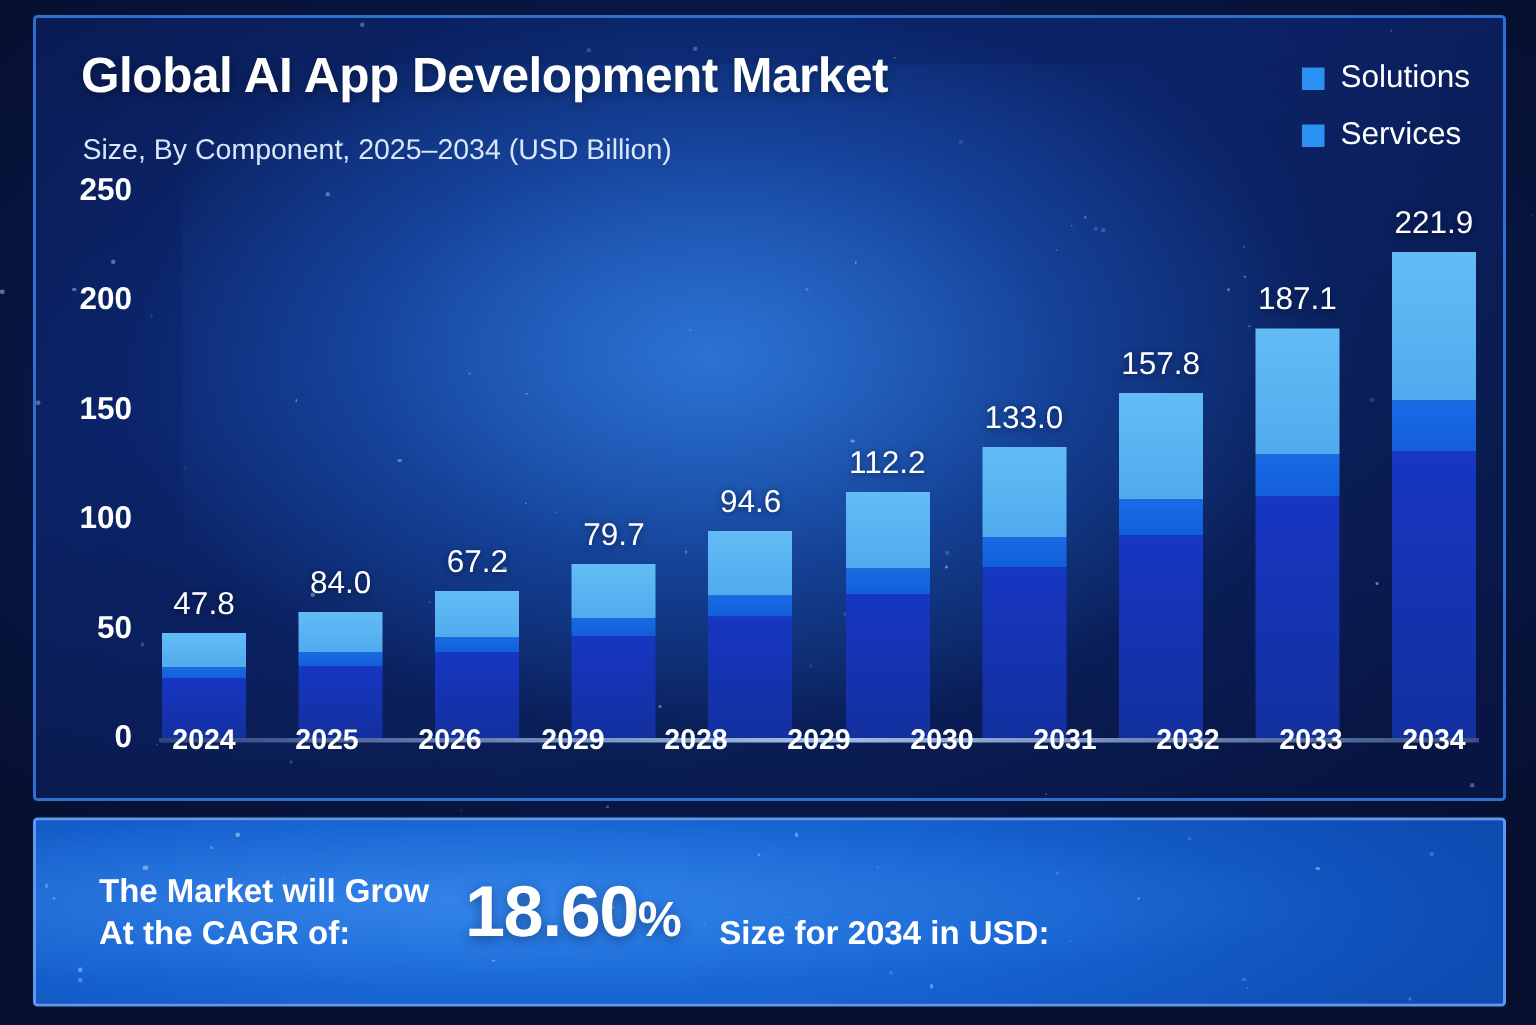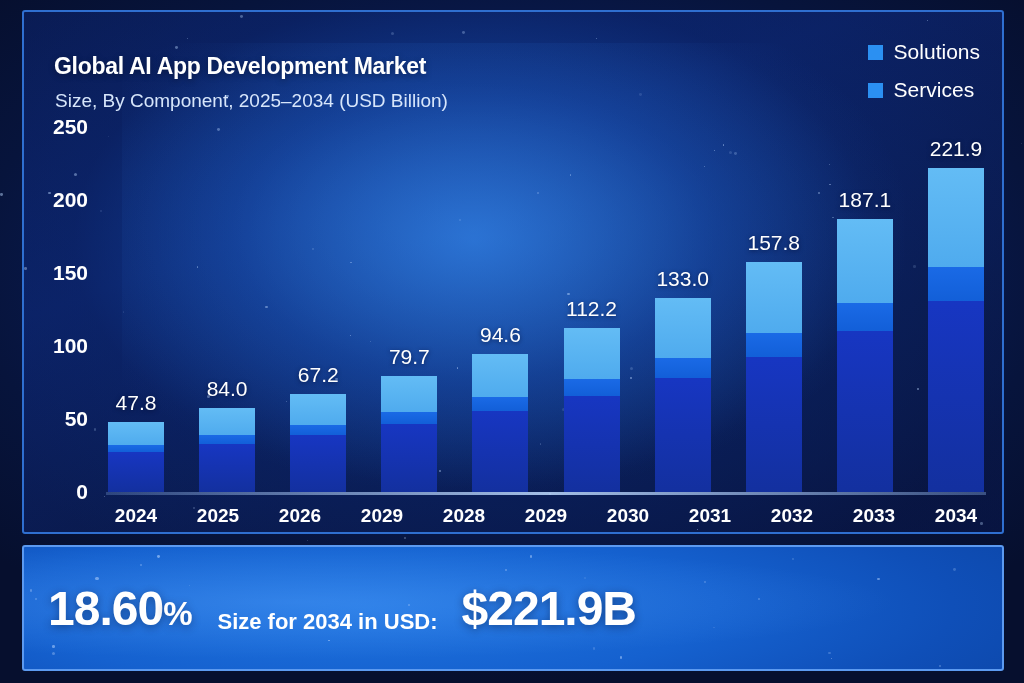--- a/index.html
+++ b/index.html
@@ -31,22 +31,22 @@
     overflow:hidden;
   }
   #panelglow{
     position:absolute; left:10%; top:6%; width:80%; height:86%;
     background:radial-gradient(ellipse at 45% 42%, rgba(60,140,240,.40) 0%, rgba(40,110,215,.18) 40%, rgba(0,0,0,0) 72%);
     pointer-events:none;
   }
 
   
   #title{
-    position:absolute; left:30px; top:41px;
-    font-size:23px; font-weight:bold; color:#ffffff;
+    position:absolute; left:30px; top:19px;
+    font-size:33px; font-weight:bold; color:#ffffff;
     letter-spacing:-.3px; white-space:nowrap;
     text-shadow:0 2px 6px rgba(0,0,0,.35);
   }
   #subtitle{
     position:absolute; left:31px; top:78px;
     font-size:19px; color:#d7e6fb; white-space:nowrap;
   }
   #legend{
     position:absolute; right:22px; top:28px;
     display:flex; flex-direction:column; gap:14px; align-items:flex-start;
@@ -78,21 +78,21 @@
   .seg{ width:100%; }
   .seg.top{ background:linear-gradient(180deg,#63bcf5 0%,#4fabee 100%); }
   .seg.mid{ background:linear-gradient(180deg,#1a6ae6 0%,#125fd8 100%); }
   .seg.bot{ background:linear-gradient(180deg,#1736c2 0%,#13309f 100%); }
   .blabel{
     position:absolute; left:50%; transform:translateX(-50%);
     font-size:21px; color:#ffffff; white-space:nowrap;
     text-shadow:0 1px 4px rgba(0,10,40,.6);
   }
   #xaxis{
-    position:absolute; left:12px; right:2px; top:378px;
+    position:absolute; left:12px; right:2px; top:356px;
     display:flex; justify-content:space-between;align-items:flex-end;
   }
   .xtick{ width:60px; text-align:center; font-size:19px; font-weight:bold; color:#ffffff; }
 
   
   #banner{
     position:absolute; left:22px; top:545px; width:982px; height:126px;
     border:2px solid #5c9af0; border-radius:3px;
     background:
       radial-gradient(ellipse 80% 140% at 35% 50%, #1f74e0 0%, #1561cf 45%, #0f4fb8 75%, #0c45a6 100%);
@@ -376,21 +376,24 @@
         <span class="star" style="width: 1.90296px; height: 1.90296px; left: 1.10525%; top: 41.6458%; opacity: 0.33;"></span>
         <span class="star" style="width: 3.23611px; height: 3.23611px; left: 7.29222%; top: 24.7113%; opacity: 0.51;"></span>
         <span class="star" style="width: 1.94173px; height: 1.94173px; left: 69.5208%; top: 27.7786%; opacity: 0.29;"></span>
         <span class="star" style="width: 2.32778px; height: 2.32778px; left: 0.565422%; top: 34.7822%; opacity: 0.35;"></span>
         <span class="star" style="width: 2.08835px; height: 2.08835px; left: 78.4984%; top: 8.63231%; opacity: 0.23;"></span>
         <span class="star" style="width: 2.82306px; height: 2.82306px; left: 13.5698%; top: 6.66092%; opacity: 0.56;"></span>
         <span class="star" style="width: 2.40664px; height: 2.40664px; left: 60.9396%; top: 89.6039%; opacity: 0.5;"></span>
         <span class="star" style="width: 2.25279px; height: 2.25279px; left: 58.135%; top: 82.3438%; opacity: 0.22;"></span>
       </div>
 
+    <div class="bn-txt" id="bn1">
+      <span>The Market will Grow</span><br>
+      <span>At the CAGR of:</span>
+    </div>
     <div class="bn-big" id="bn2"><span>18.60</span><span class="bn-pct">%</span></div>
 
     <div class="bn-txt" id="bn3">
       <br>
       <span>Size for 2034 in USD:</span>
     </div>
-    <div class="bn-big" id="bn4">$221.9B</div>
   </div>
 </div>
 
 </body></html>

